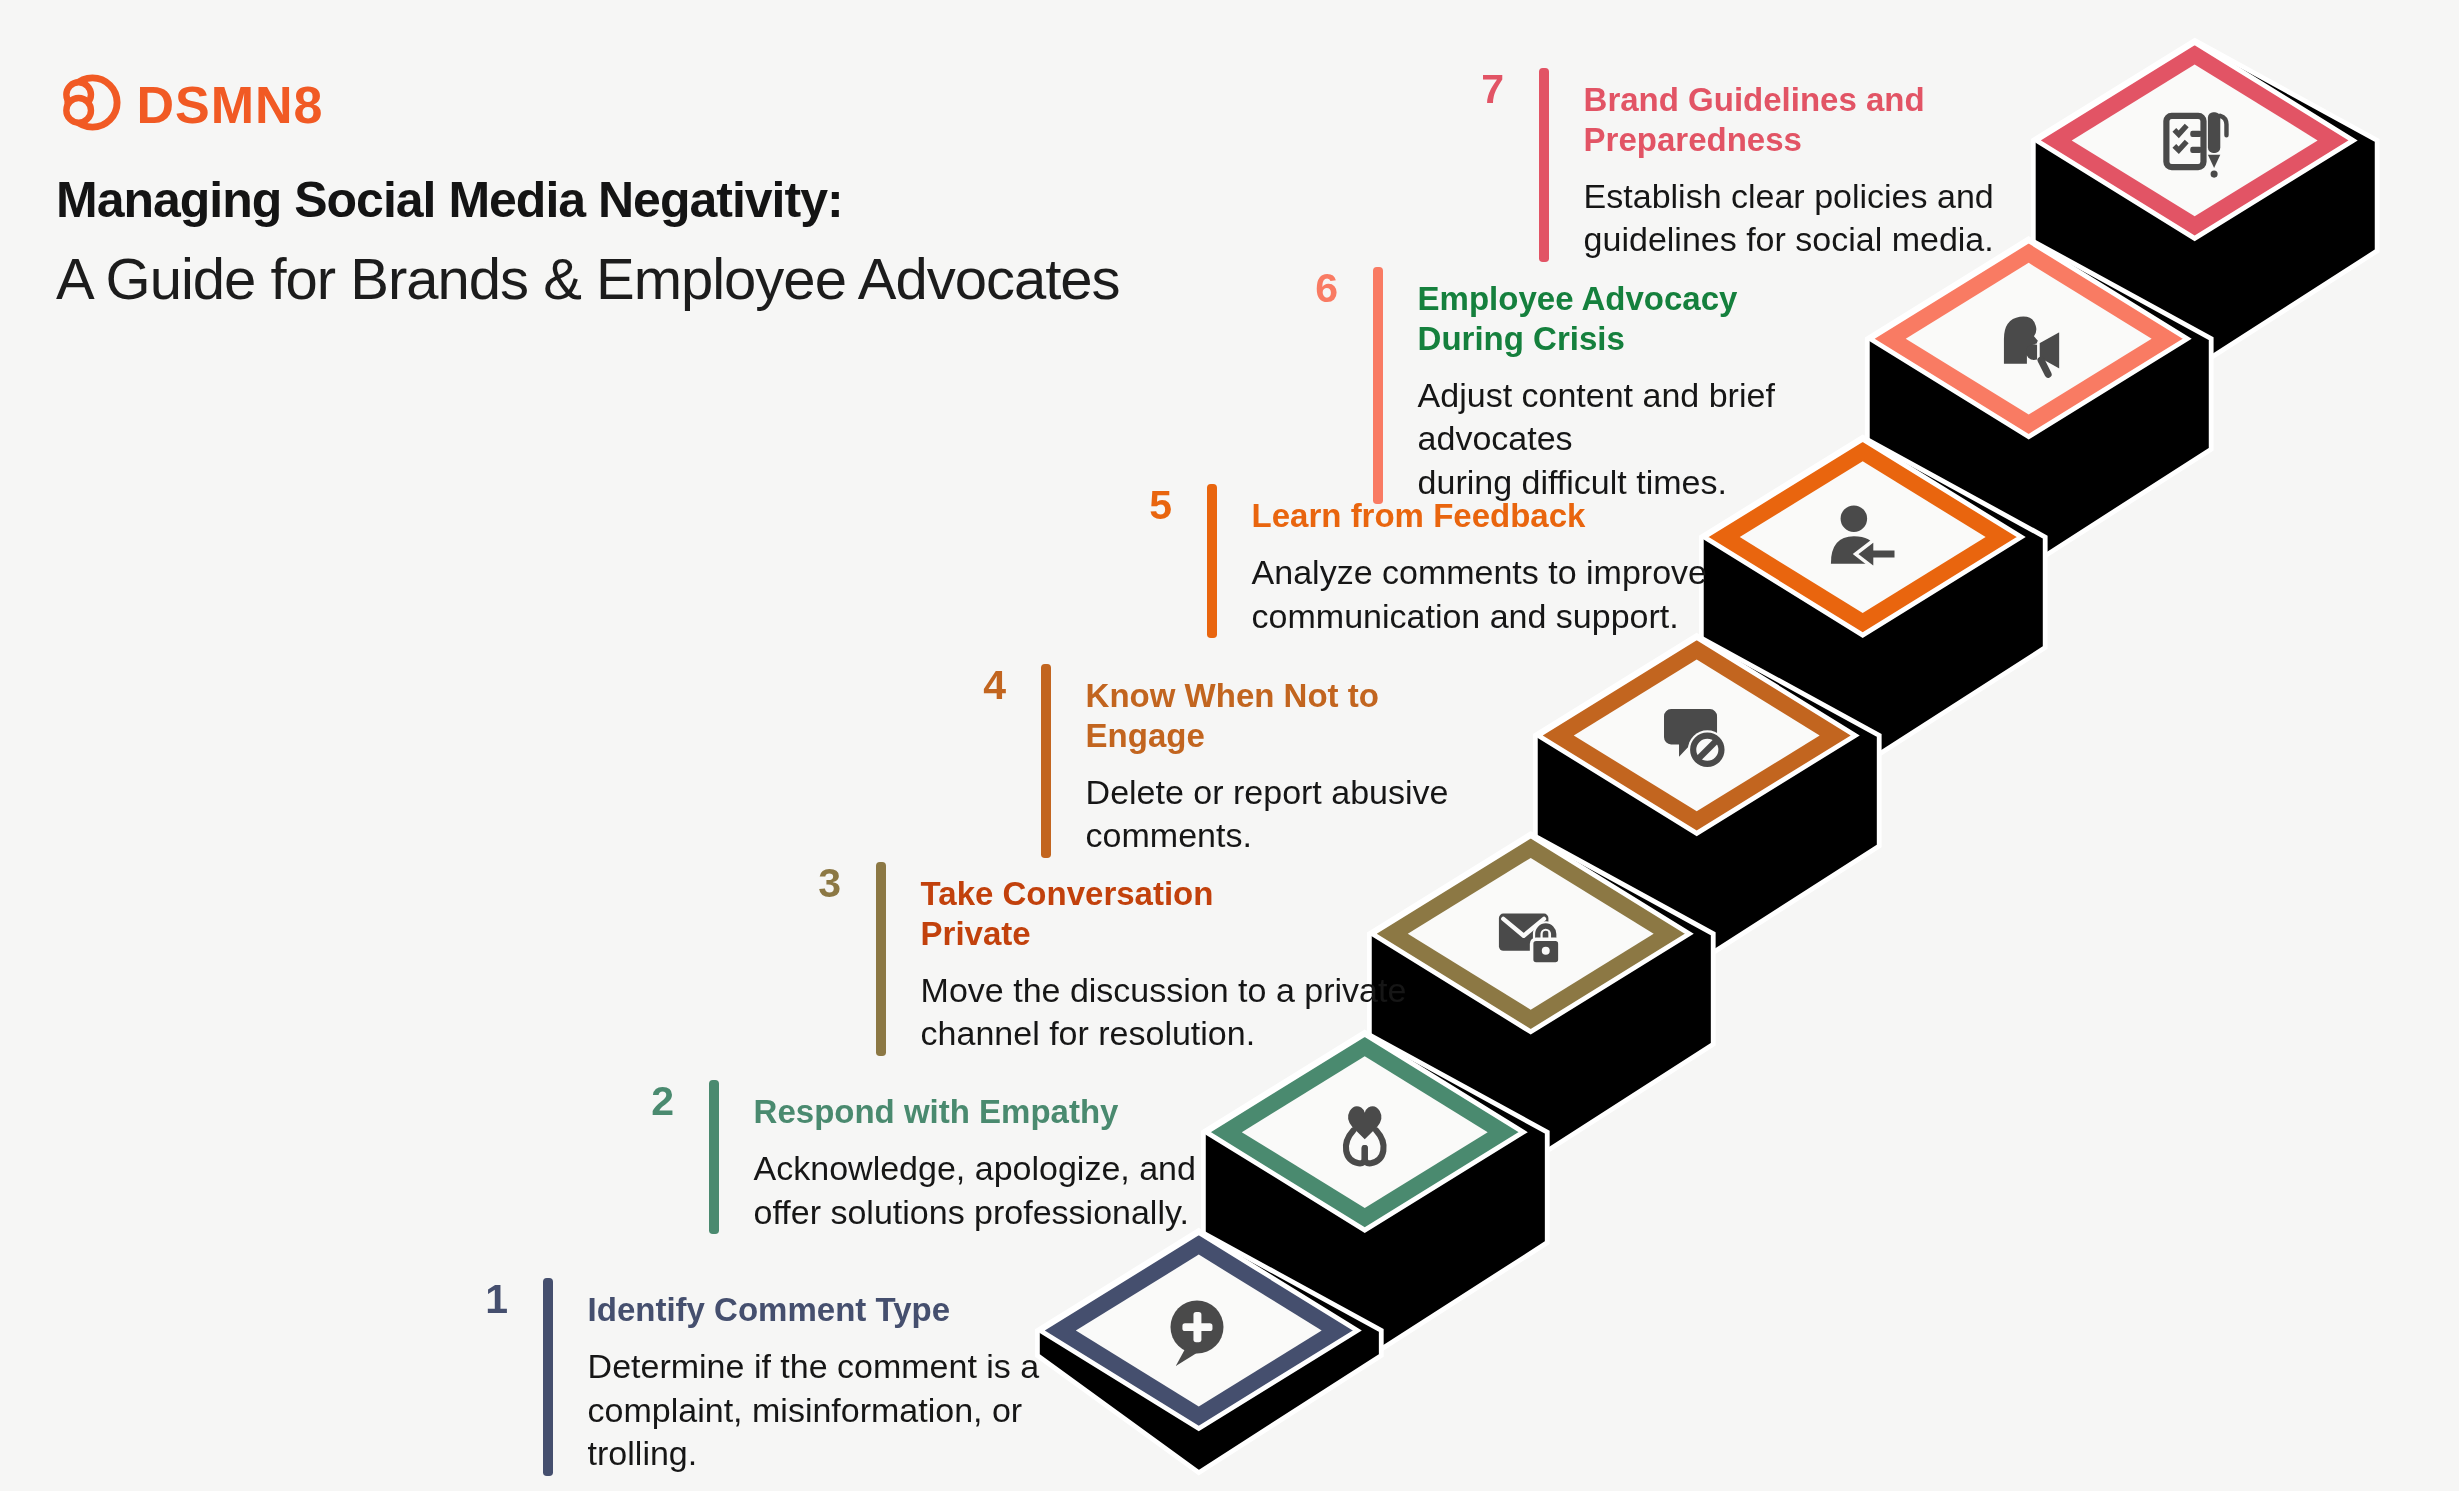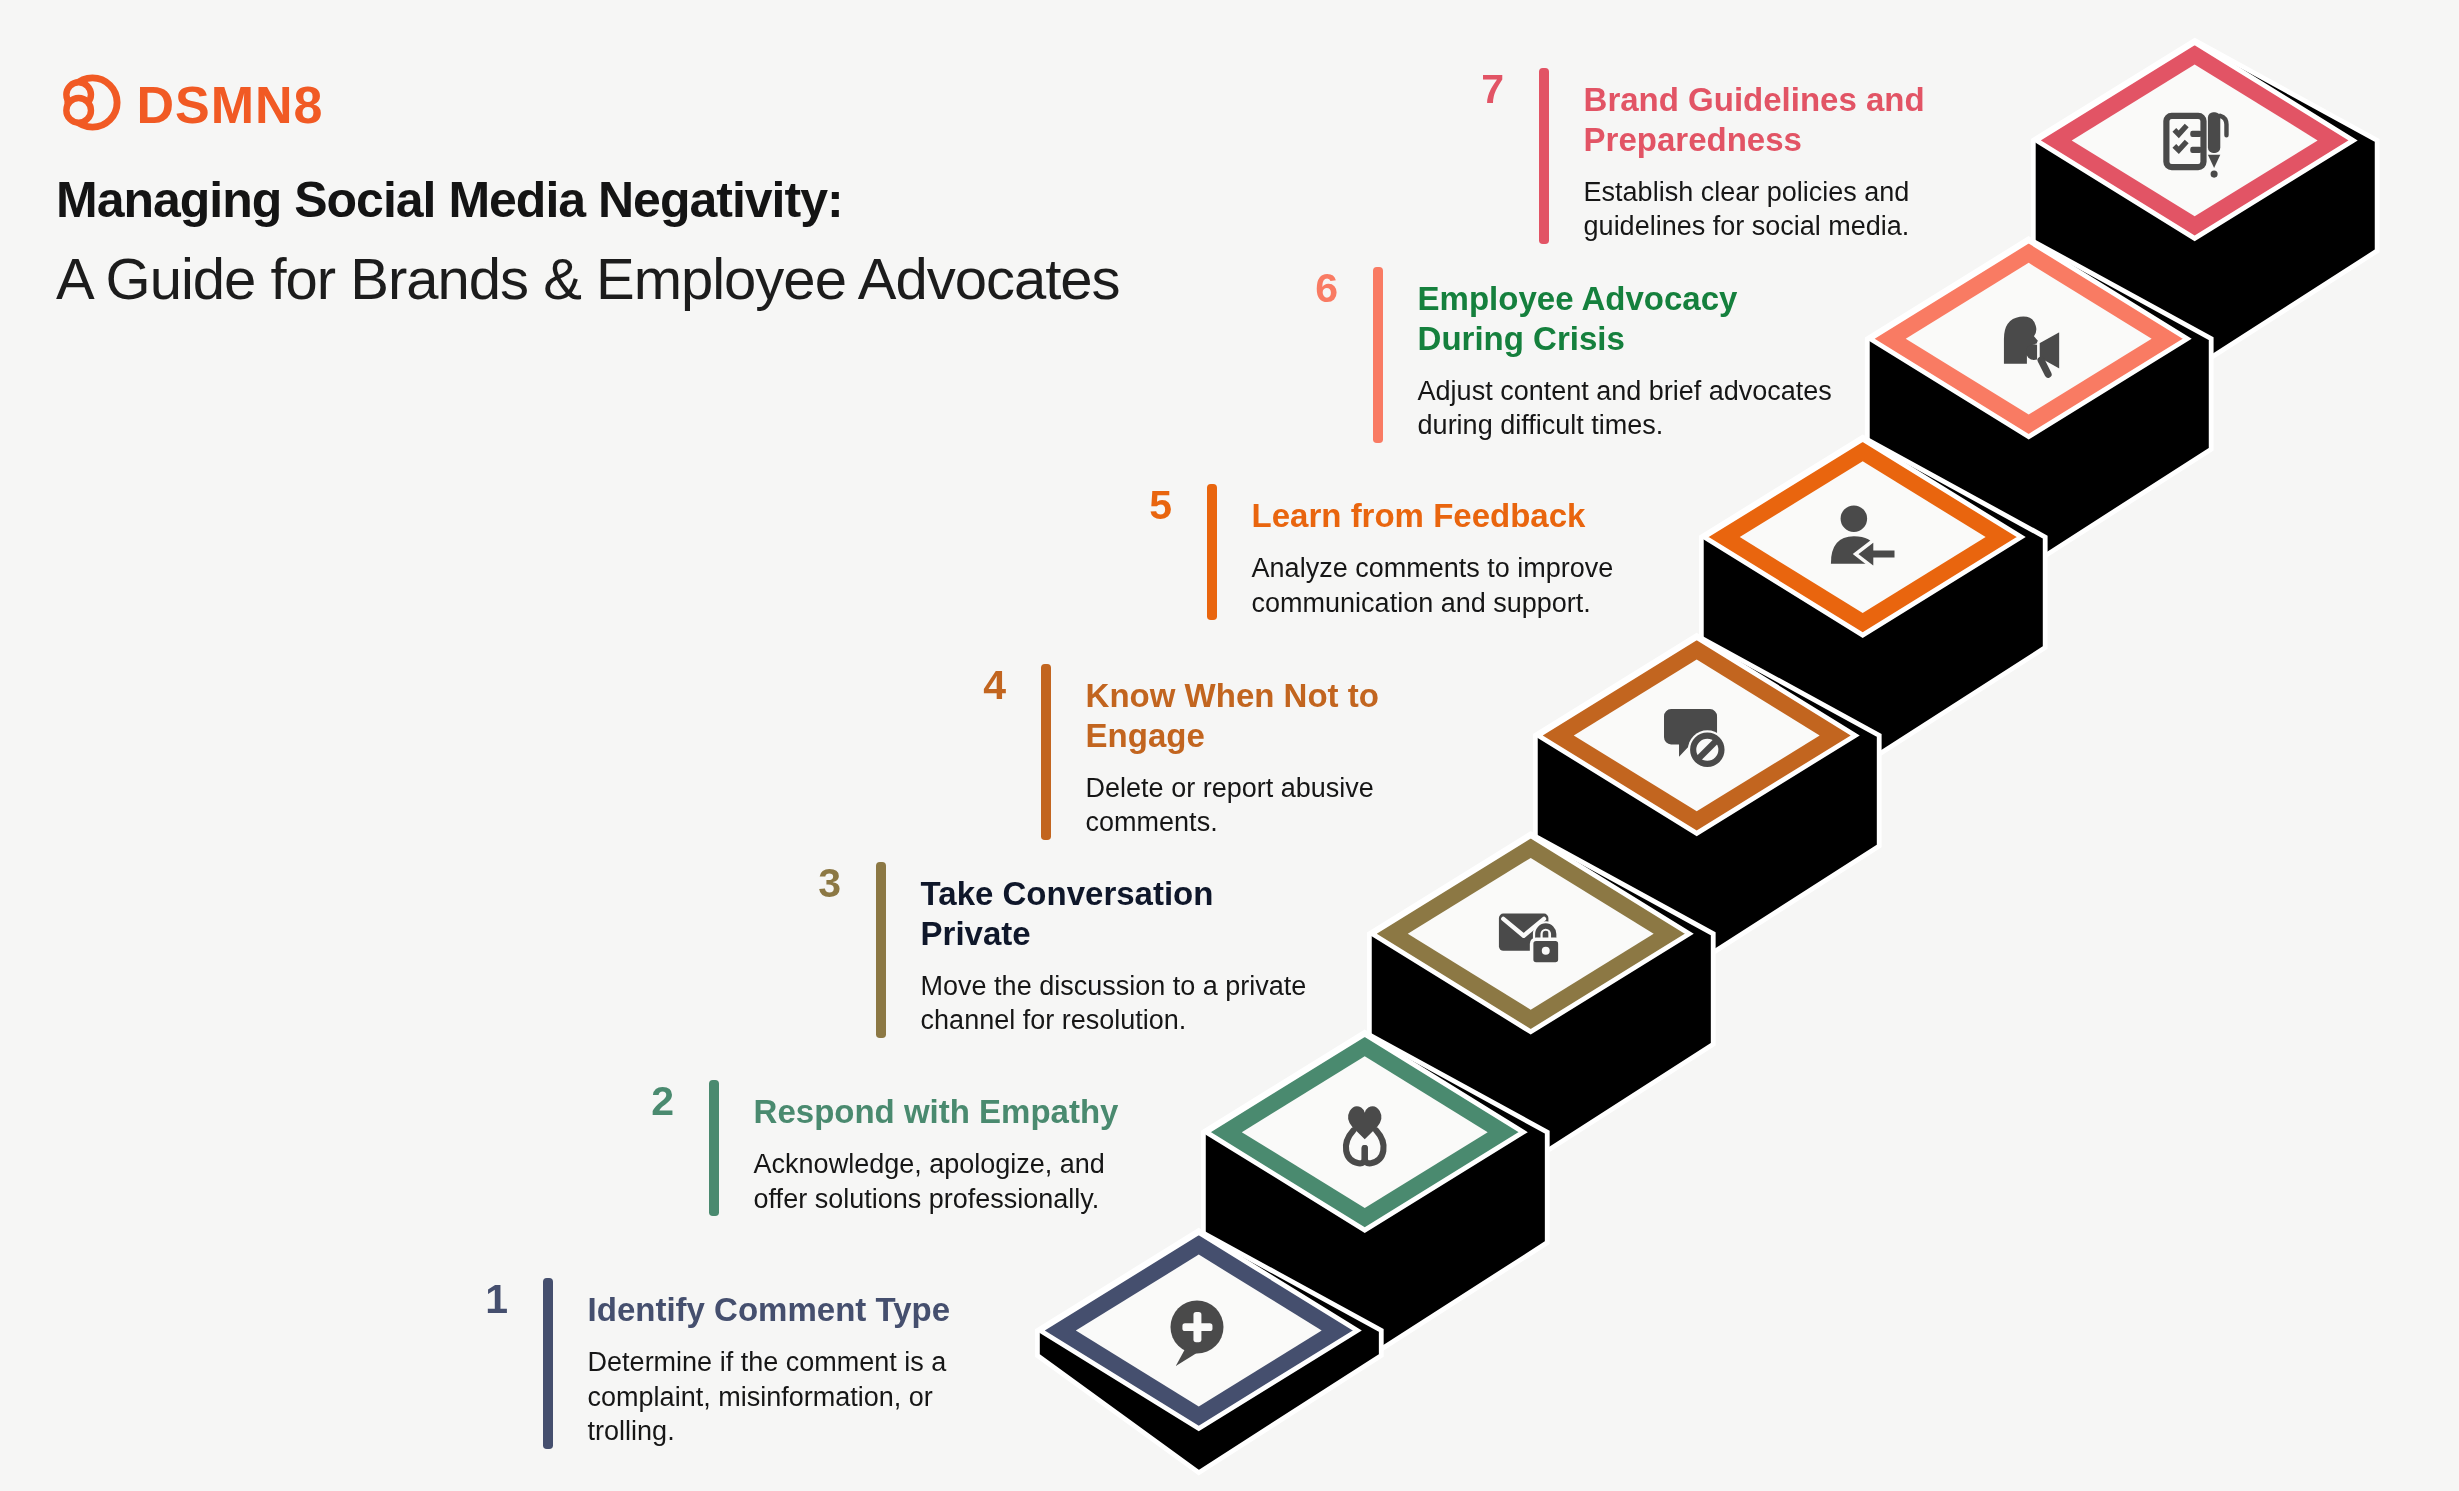--- a/index.html
+++ b/index.html
@@ -14,21 +14,21 @@
   .brand{position:absolute;left:56px;top:69px;display:flex;align-items:center;gap:13.4px;}
   .brand-text{font-size:52px;font-weight:700;color:#F15A24;letter-spacing:1px;}
   .heading{position:absolute;left:56px;top:168px;letter-spacing:-1px;}
   .heading .title{font-size:50px;font-weight:700;color:#141414;line-height:1.3;}
   .heading .subtitle{font-size:58px;font-weight:400;color:#1c1c1c;line-height:1.3;margin-top:7.7px;}
   .step-block{position:absolute;display:flex;align-items:flex-start;}
   .step-number{width:71px;text-align:right;font-size:41px;font-weight:700;line-height:1.05;margin-right:35px;}
   .step-bar{width:9.6px;border-radius:3.8px;align-self:stretch;margin-right:35px;}
   .step-texts{width:519px;}
   .step-title{font-size:33px;font-weight:700;line-height:1.2;white-space:pre-line;margin-top:12px;}
-  .step-desc{font-size:27px;font-weight:400;line-height:1.28;color:#161616;margin-top:15.4px;white-space:pre-line;}
+  .step-desc{font-size:34px;font-weight:400;line-height:1.28;color:#161616;margin-top:15.4px;white-space:pre-line;}
 </style>
 </head>
 <body>
 
 <div id="canvas">
 
   <svg id="stairs" width="2459" height="1492" viewBox="0 0 2560 1553">
       <g>
         <path d="M 2284.8 42 L 2474.8 146 L 2474.8 261 L 2284.8 383 L 2116.8 261 L 2116.8 146 Z" fill="#000000" stroke="#FFFFFF" stroke-width="5"></path>
         <polygon points="2284.8,44 2449.8,146 2284.8,248 2119.8,146" fill="#E25465" stroke="#FFFFFF" stroke-width="5"></polygon>
@@ -146,21 +146,21 @@
         <div class="step-texts">
           <div class="step-title" style="color: rgb(74, 138, 111);">Respond with Empathy</div>
           <div class="step-desc">Acknowledge, apologize, and
 offer solutions professionally.</div>
         </div>
       </div>
       <div class="step-block" style="left: 770px; top: 862px;">
         <div class="step-number" style="color: rgb(140, 120, 68);">3</div>
         <div class="step-bar" style="background: rgb(140, 120, 68);"></div>
         <div class="step-texts">
-          <div class="step-title" style="color: #0f172a;">Take Conversation
+          <div class="step-title" style="color: #c2410c;">Take Conversation
 Private</div>
           <div class="step-desc">Move the discussion to a private
 channel for resolution.</div>
         </div>
       </div>
       <div class="step-block" style="left: 935px; top: 664px;">
         <div class="step-number" style="color: rgb(194, 101, 31);">4</div>
         <div class="step-bar" style="background: rgb(194, 101, 31);"></div>
         <div class="step-texts">
           <div class="step-title" style="color: rgb(194, 101, 31);">Know When Not to

